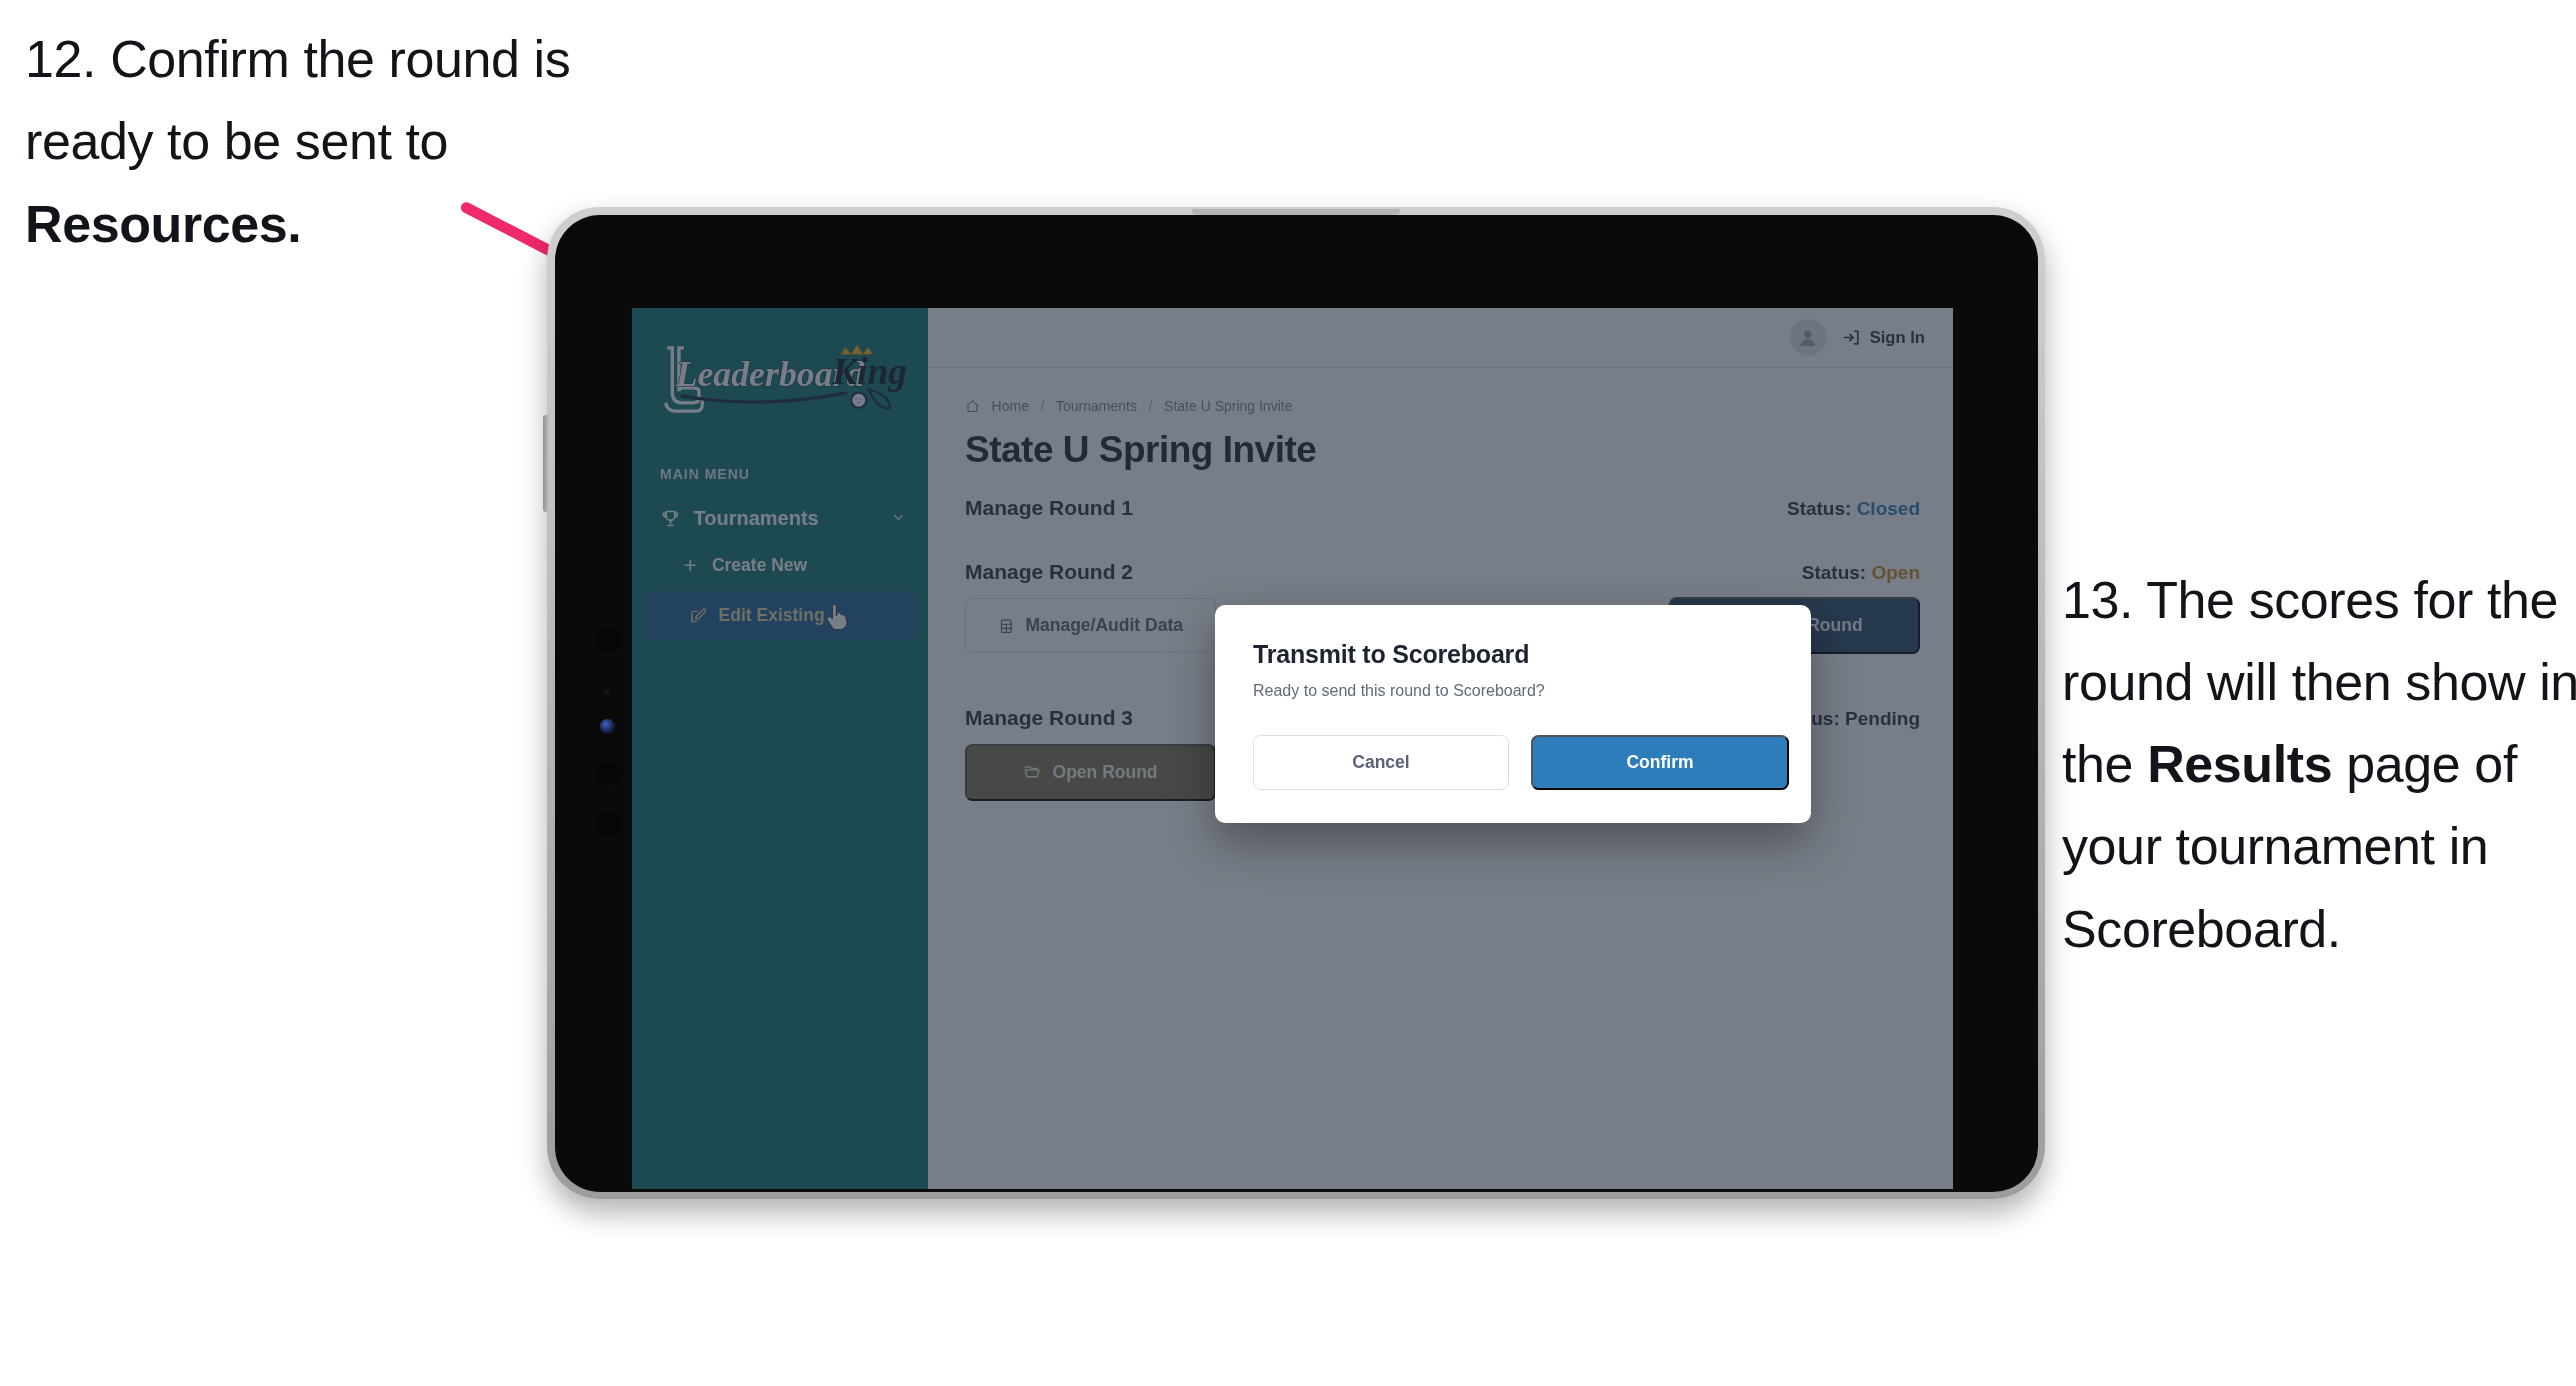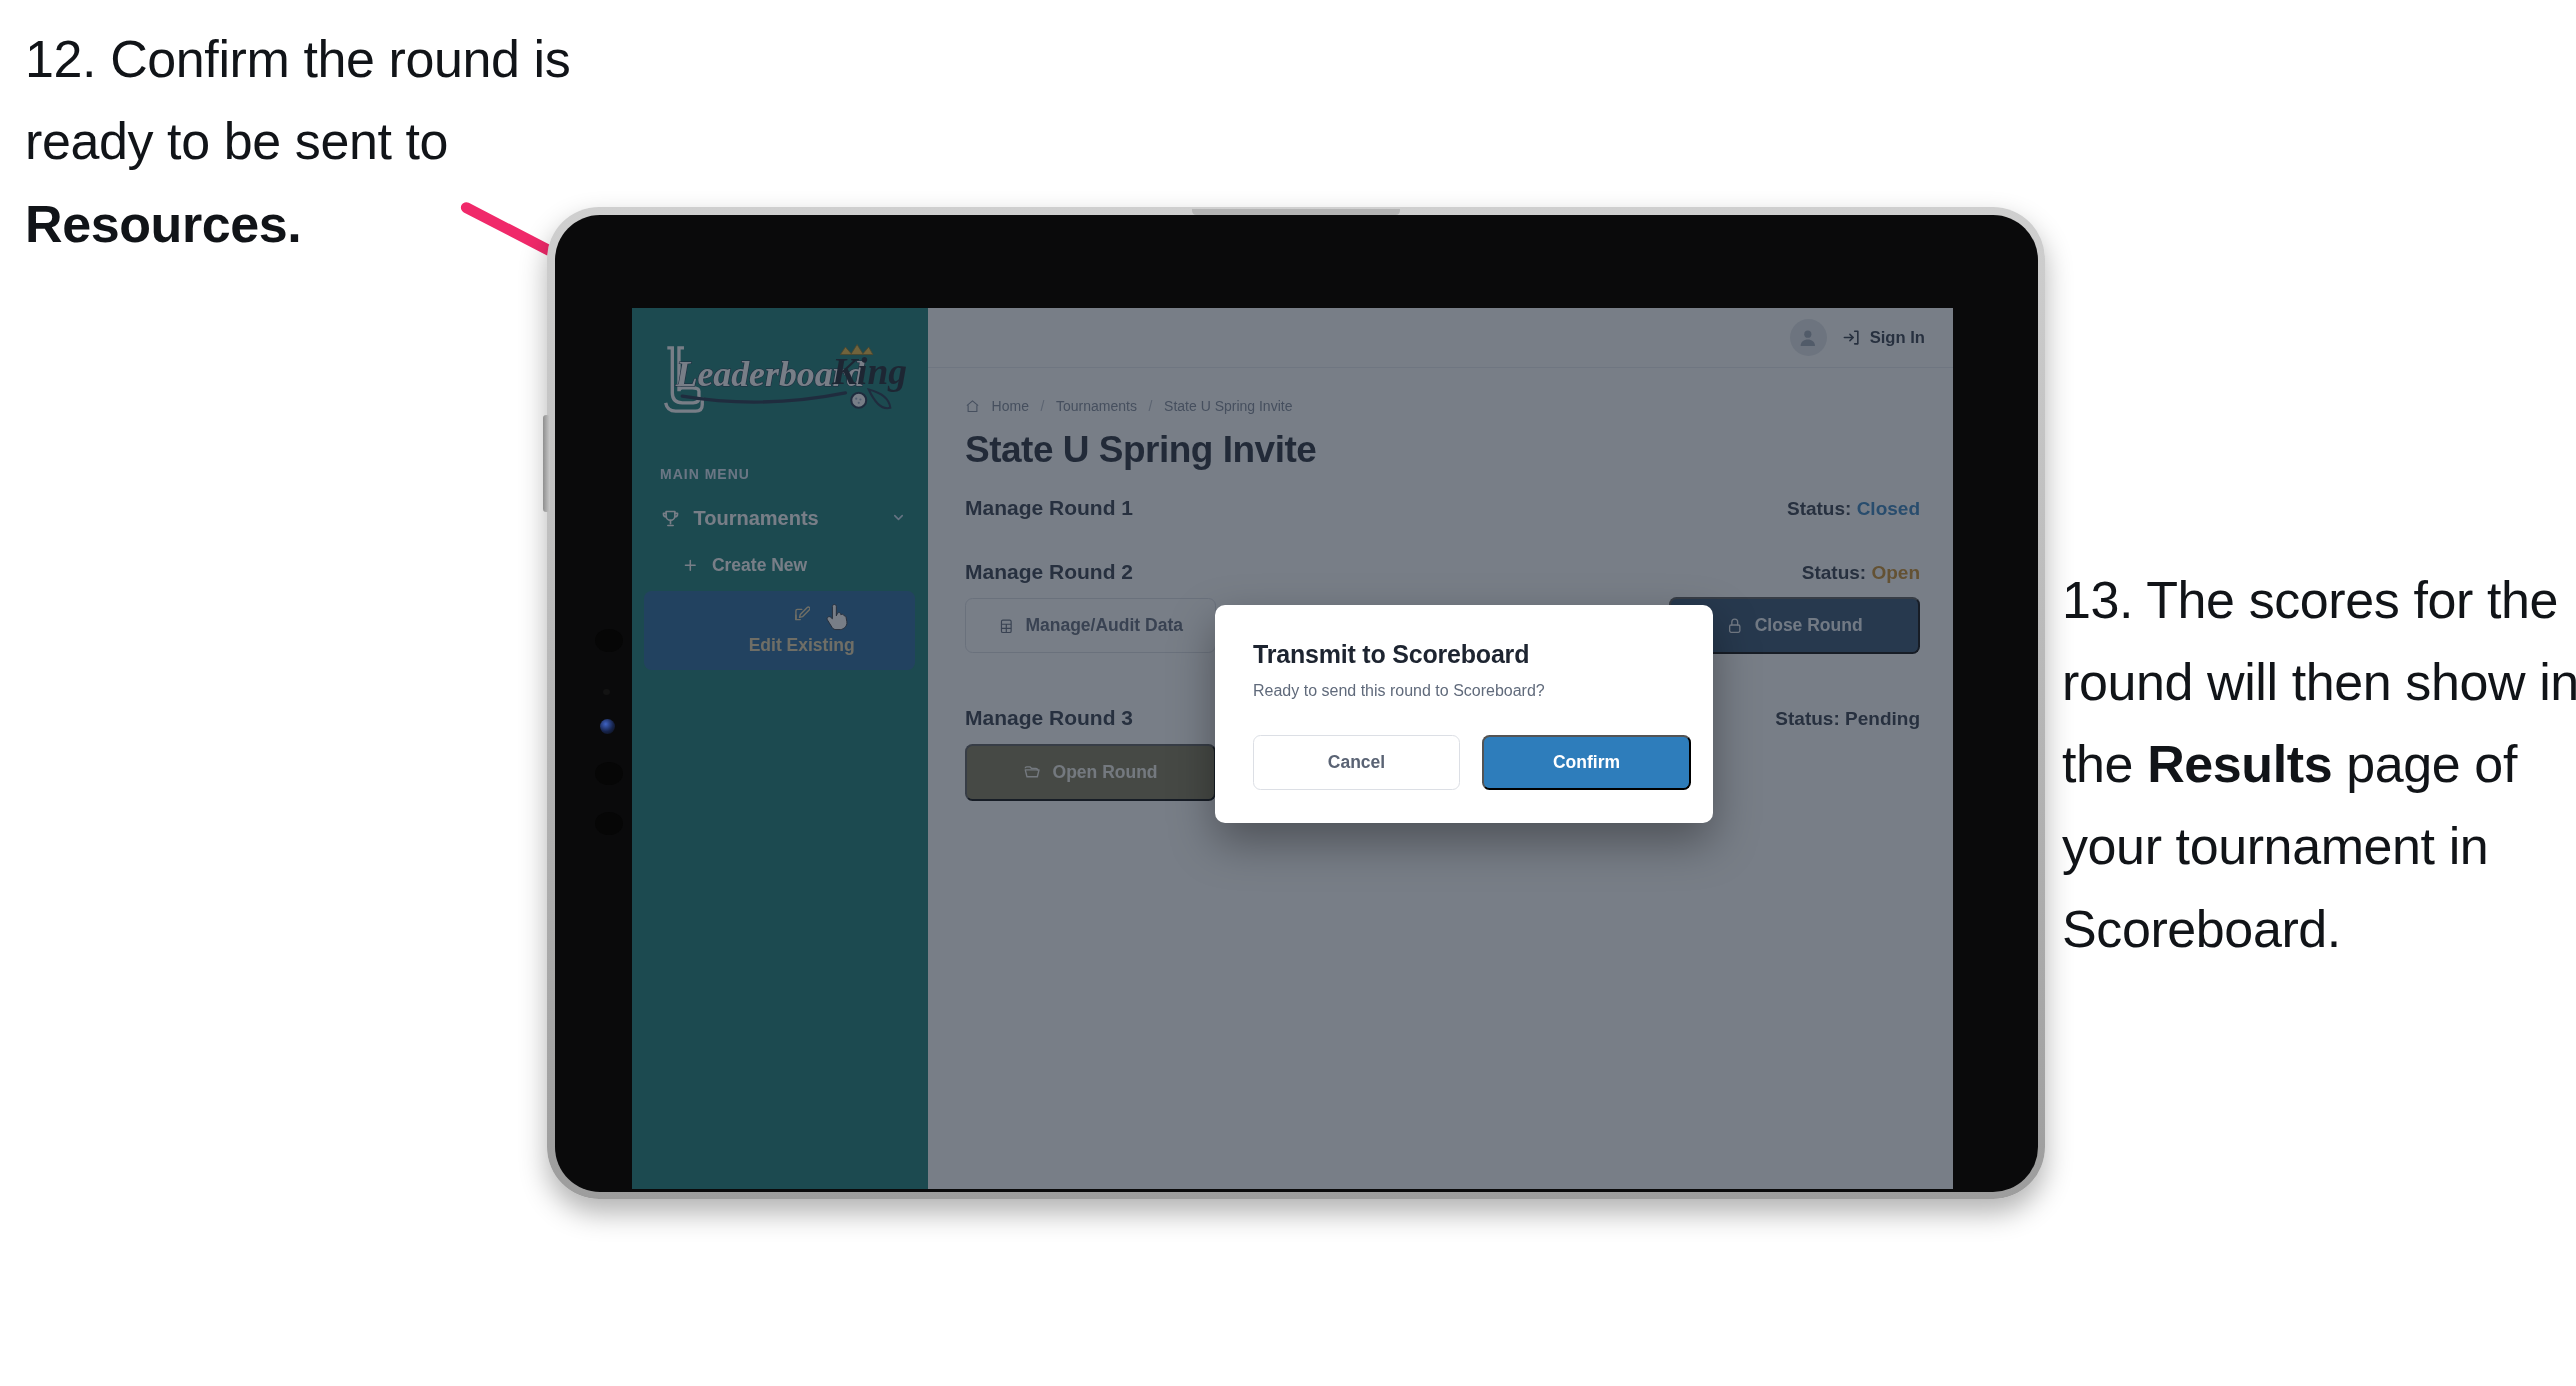--- a/index.html
+++ b/index.html
@@ -91,21 +91,20 @@
     display: flex; align-items: center; gap: 13.3px;
     color: #ffffff; font-weight: 700; font-size: 17.5px;
     margin: 25px 16.6px 0 50px;
   }
   #nav-edit-existing {
     display: flex; align-items: center; gap: 12.5px;
     background: #1F6298; border-radius: 7.5px;
     margin: 15px 13.3px 0 11.6px; padding: 14px 0 14px 45px;
     color: #E8D6A8; font-weight: 700; font-size: 17.5px;
     position: relative;
-    flex-direction: column;
   }
   #cursor-hand { position: absolute; left: 181px; top: 13.3px; width: 23px; height: 28px; }
 
   
   #main-col { flex: 1; display: flex; flex-direction: column; background: #fff; position: relative; }
   #topbar {
     height: 60px; display: flex; align-items: center; justify-content: flex-end;
     gap: 15px; padding-right: 28px; border-bottom: 0.8px solid #e8eaee; background:#fff;
   }
   #avatar { width: 37px; height: 37px; border-radius: 50%; background: #e2e5ea; display:flex; align-items:center; justify-content:center; }
@@ -140,21 +139,21 @@
   }
   .foot-strong { color: #5a6374; }
   .foot-dim { color: #aeb4c0; }
 
   
   #scrim { position: absolute; inset: 0; background: rgba(37,46,62,.62); z-index: 5; }
 
   
   #modal {
     position: absolute; z-index: 6;
-    left: 1215px; top: 605px; width: 498px;
+    left: 1215px; top: 605px; width: 596px;
     background: #ffffff; border-radius: 10px;
     box-shadow: 0 18.3px 45px rgba(0,0,0,.35);
     padding: 35px 22px 33px 38px;
   }
   #modal-title { font-size: 25px; font-weight: 700; color: #1d2430; letter-spacing: -0.2px; }
   #modal-body { font-size: 16px; color: #606a7b; margin-top: 12.5px; }
   #modal-actions { display: flex; gap: 22px; margin-top: 35px; }
   .modal-btn { flex: 1; text-align: center; border-radius: 7.5px; padding: 15px 0; font-size: 17.5px; font-weight: 700; }
   #modal-cancel { background: #fff; border: 0.8px solid #dcdfe5; color: #5a6374; }
   #modal-confirm { background: #2E7DBB; color: #ffffff; }

